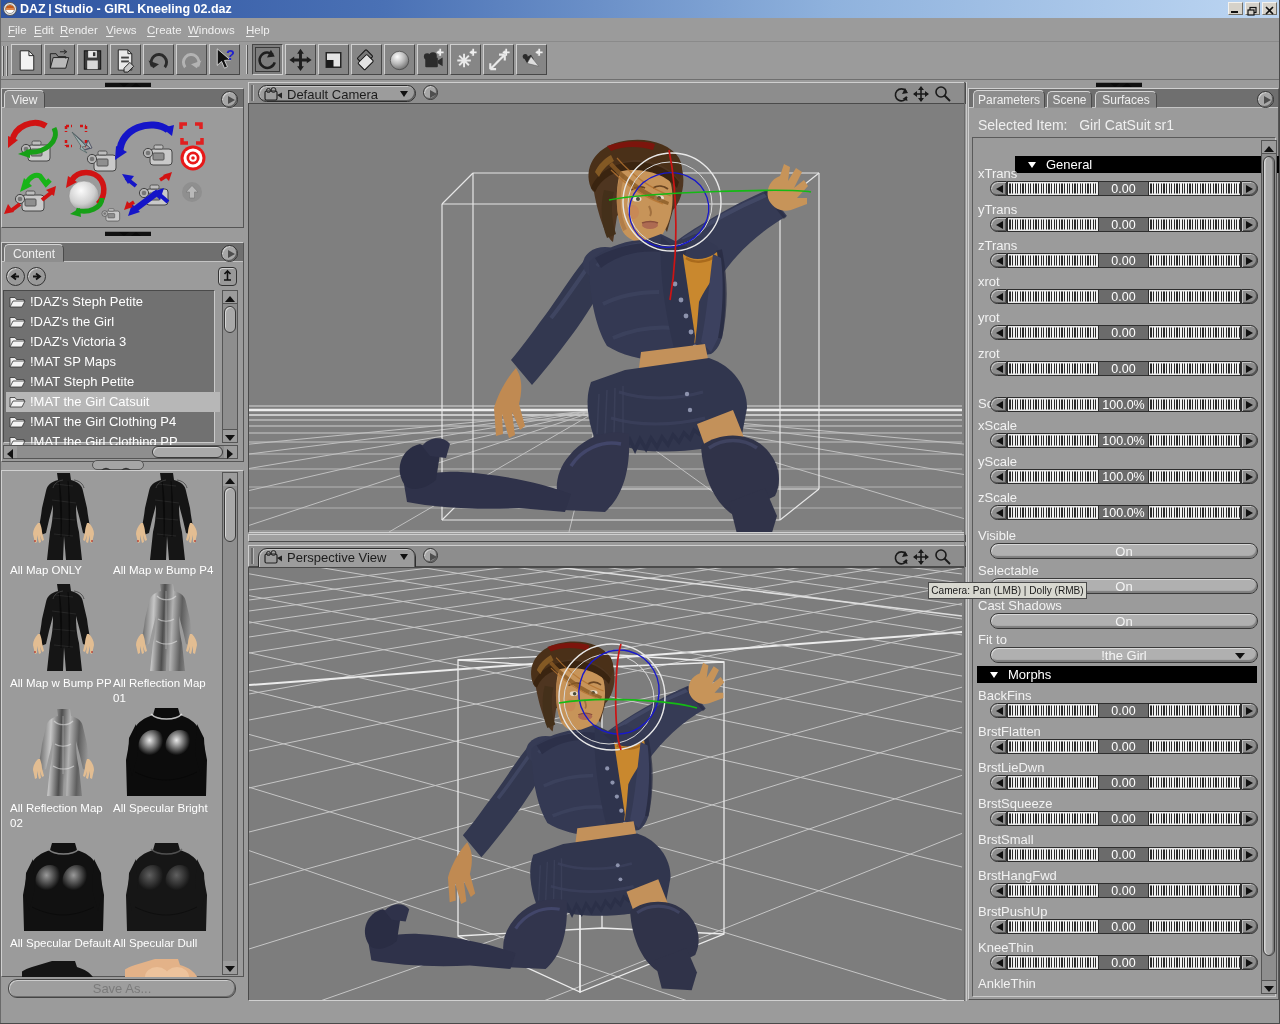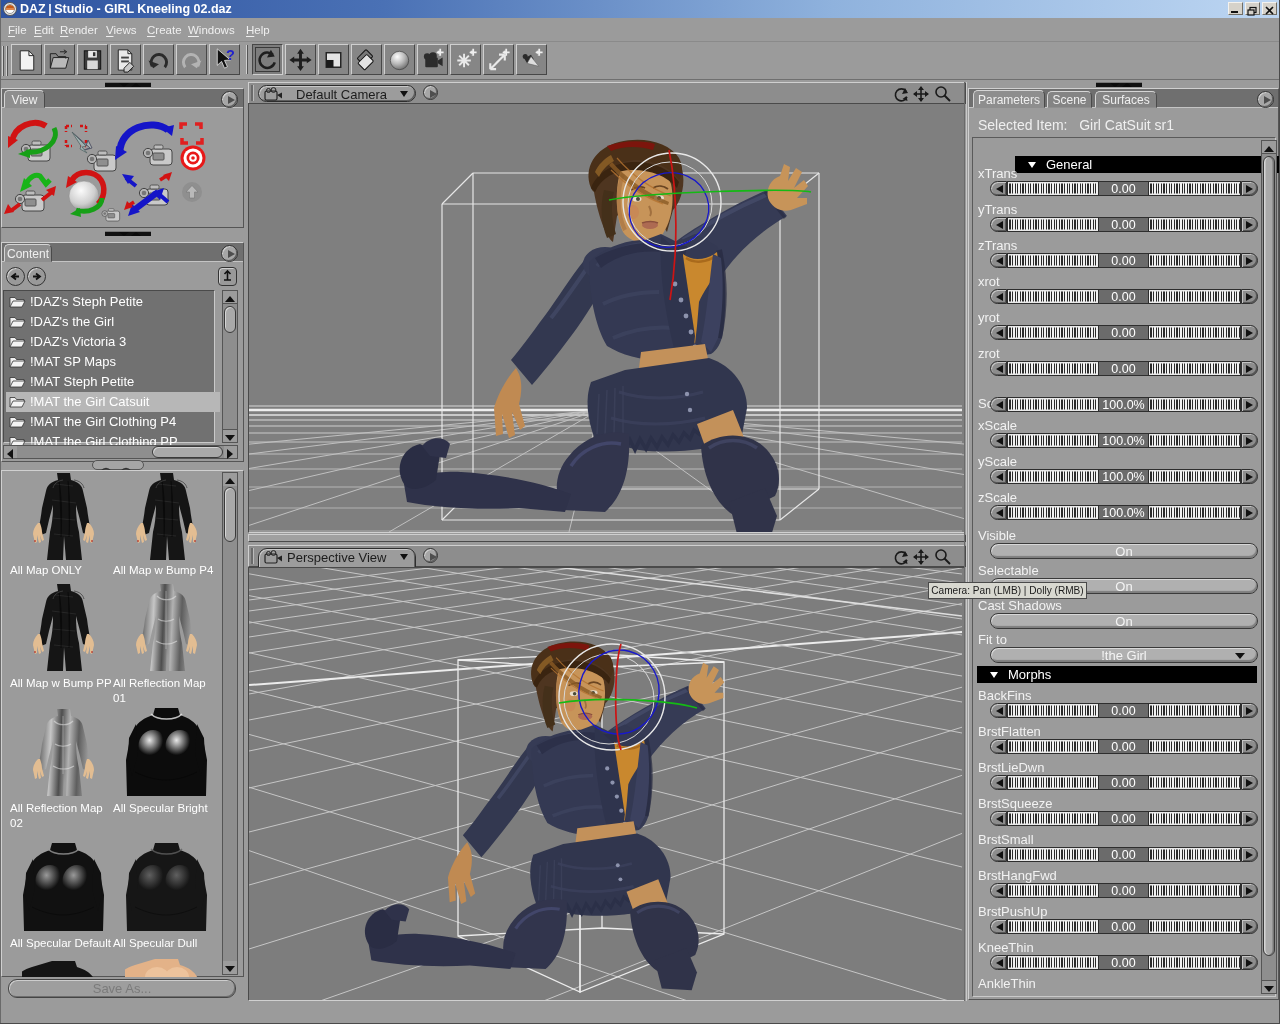--- a/index.html
+++ b/index.html
@@ -278,21 +278,21 @@
 <div class="abs" style="left:0;top:229px;width:245px;height:13px;background:#9b9b9b;"></div>
 <svg class="abs" style="left:105px;top:229px" width="46" height="9">
     <rect x="0" y="3" width="46" height="4" fill="#111"></rect>
     <path d="M14 3 l5 4 l5 -4 z" fill="#0a0a0a"></path>
     <path d="M26 7 l5 -4 l5 4 z" fill="#0a0a0a"></path>
     <rect x="0" y="2" width="46" height="1" fill="#777"></rect>
   </svg>
 
 <div class="abs" style="left:1px;top:242px;width:243px;height:220px;background:#9b9b9b;border:1px solid;border-color:#d0d0d0 #555 #555 #d0d0d0;">
  <div class="abs" style="left:0;top:0;width:241px;height:19px;background:#6f6f6f;border-bottom:1px solid #c4c4c4;"></div>
- <div class="tab" style="left:2px;top:1px;width:48px;height:18px;line-height:18px;">Content</div>
+ <div class="tab" style="left:2px;top:1px;width:60px;height:18px;line-height:18px;">Content</div>
  <div class="rbtn" style="left:219px;top:2px;"></div>
  <div class="abs" style="left:4px;top:24px;width:19px;height:19px;border-radius:50%;background:#999;border:1px solid #333;box-shadow:inset 1px 1px 0 #cfcfcf;">
    <svg width="17" height="17">
         <path d="M12 8.5 H6 M9 5.5 l-4 3 l4 3" stroke="#111" stroke-width="1.8" fill="none"></path>
       </svg></div>
  <div class="abs" style="left:25px;top:24px;width:19px;height:19px;border-radius:50%;background:#999;border:1px solid #333;box-shadow:inset 1px 1px 0 #cfcfcf;">
    <svg width="17" height="17">
         <path d="M5 8.5 H11 M8 5.5 l4 3 l-4 3" stroke="#111" stroke-width="1.8" fill="none"></path>
       </svg></div>
  <div class="abs" style="left:216px;top:24px;width:19px;height:19px;border-radius:4px;background:#999;border:1px solid #333;box-shadow:inset 1px 1px 0 #cfcfcf;">
@@ -503,21 +503,21 @@
 <div class="abs" style="left:8px;top:979px;width:228px;height:19px;border-radius:9px;background:#9e9e9e;border:1px solid #444;box-shadow:inset 1px 1px 0 #cdcdcd,inset -1px -1px 0 #6e6e6e;color:#7b7b7b;font-size:13px;text-align:center;line-height:18px;">Save As...</div>
 <div class="abs" style="left:248px;top:82px;width:718px;height:22px;background:#8d8d8d;border:1px solid;border-color:#cfcfcf #4a4a4a #4a4a4a #cfcfcf;">
     <div class="abs" style="left:2px;top:2px;width:3px;height:16px;border-left:2px solid #6a6a6a;border-right:1px solid #bbb;"></div>
     <div class="abs" style="left:9px;top:2px;width:158px;height:17px;border-radius:9px;background:#9c9c9c;border:1px solid #2e2e2e;box-shadow:inset 1px 1px 0 #c9c9c9,inset -1px -1px 0 #5e5e5e;">
       <svg width="20" height="15" style="position:absolute;left:5px;top:1px">
         <rect x="1" y="4" width="12" height="9" rx="1.5" fill="none" stroke="#222" stroke-width="1.2"></rect>
         <circle cx="4.5" cy="3.5" r="2" fill="none" stroke="#222"></circle>
         <circle cx="9.5" cy="3" r="2.4" fill="none" stroke="#222"></circle>
         <path d="M13 8 l5 -2.5 v6 z" fill="#222"></path>
       </svg>
-      <div class="abs" style="left:28px;top:1px;color:#1c1c1c;font-size:13px;margin-left:9px;">Default Camera</div>
+      <div class="abs" style="left:28px;top:1px;color:#1c1c1c;font-size:13px;">Default Camera</div>
       <div class="abs" style="right:7px;top:5px;border-top:6px solid #111;border-left:4.5px solid transparent;border-right:4.5px solid transparent;"></div>
     </div>
     <div class="rbtn" style="left:174px;top:2px;width:15px;height:15px;"></div>
     <svg class="abs" style="right:14px;top:3px" width="58" height="17">
       <path d="M13 5 a6 6 0 1 0 1 6" fill="none" stroke="#1a1a1a" stroke-width="1.6"></path>
       <path d="M12 2 l3 5 l-6 1 z M13.5 10 l1 5 l-5 -2 z" fill="#1a1a1a"></path>
       <path d="M28 1 v14 M21 8 h14" stroke="#1a1a1a" stroke-width="1.6"></path>
       <path d="M28 0 l-3 4 h6 z M28 16 l-3 -4 h6 z M20 8 l4 -3 v6 z M36 8 l-4 -3 v6 z" fill="#1a1a1a"></path>
       <circle cx="48" cy="6" r="5" fill="none" stroke="#1a1a1a" stroke-width="1.6"></circle>
       <path d="M51.5 9.5 L57 15" stroke="#1a1a1a" stroke-width="2"></path>

